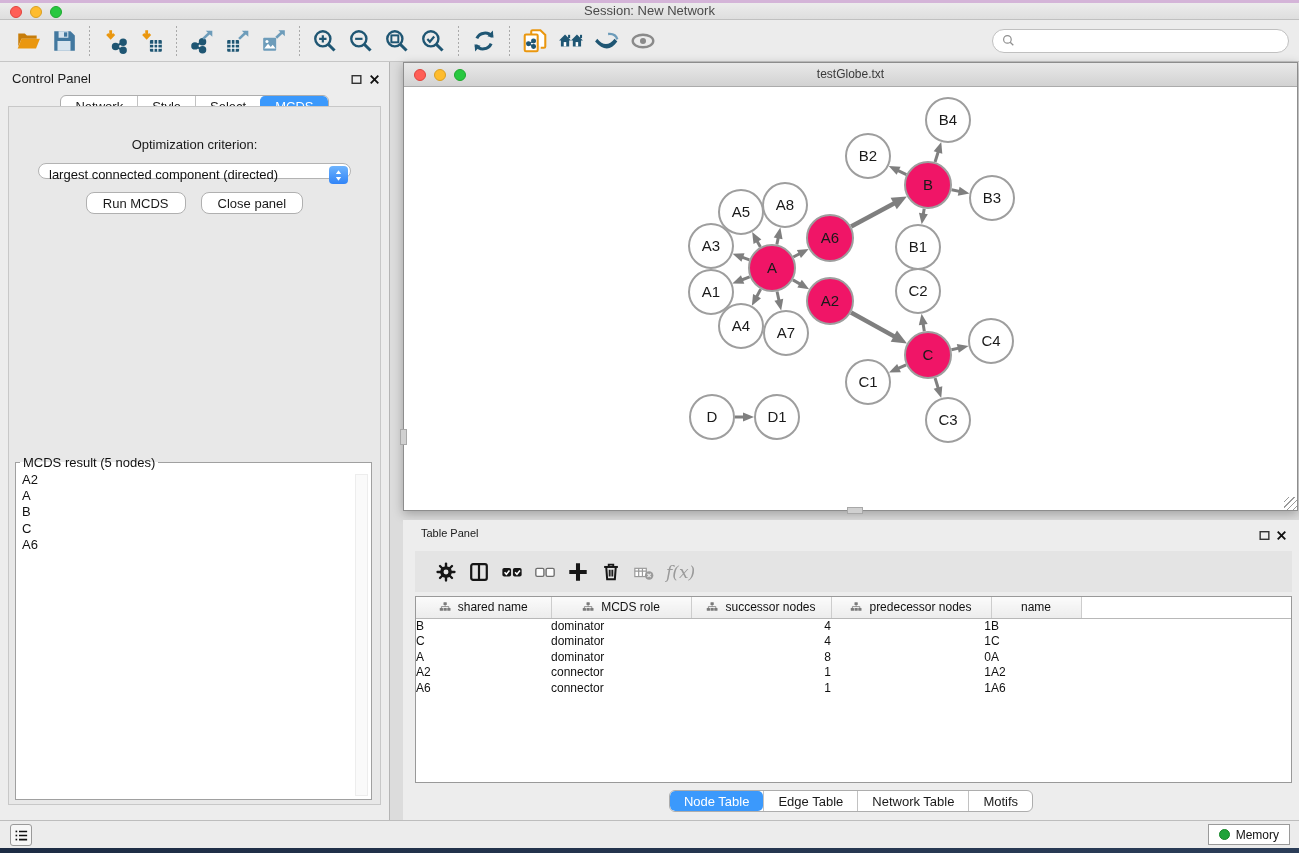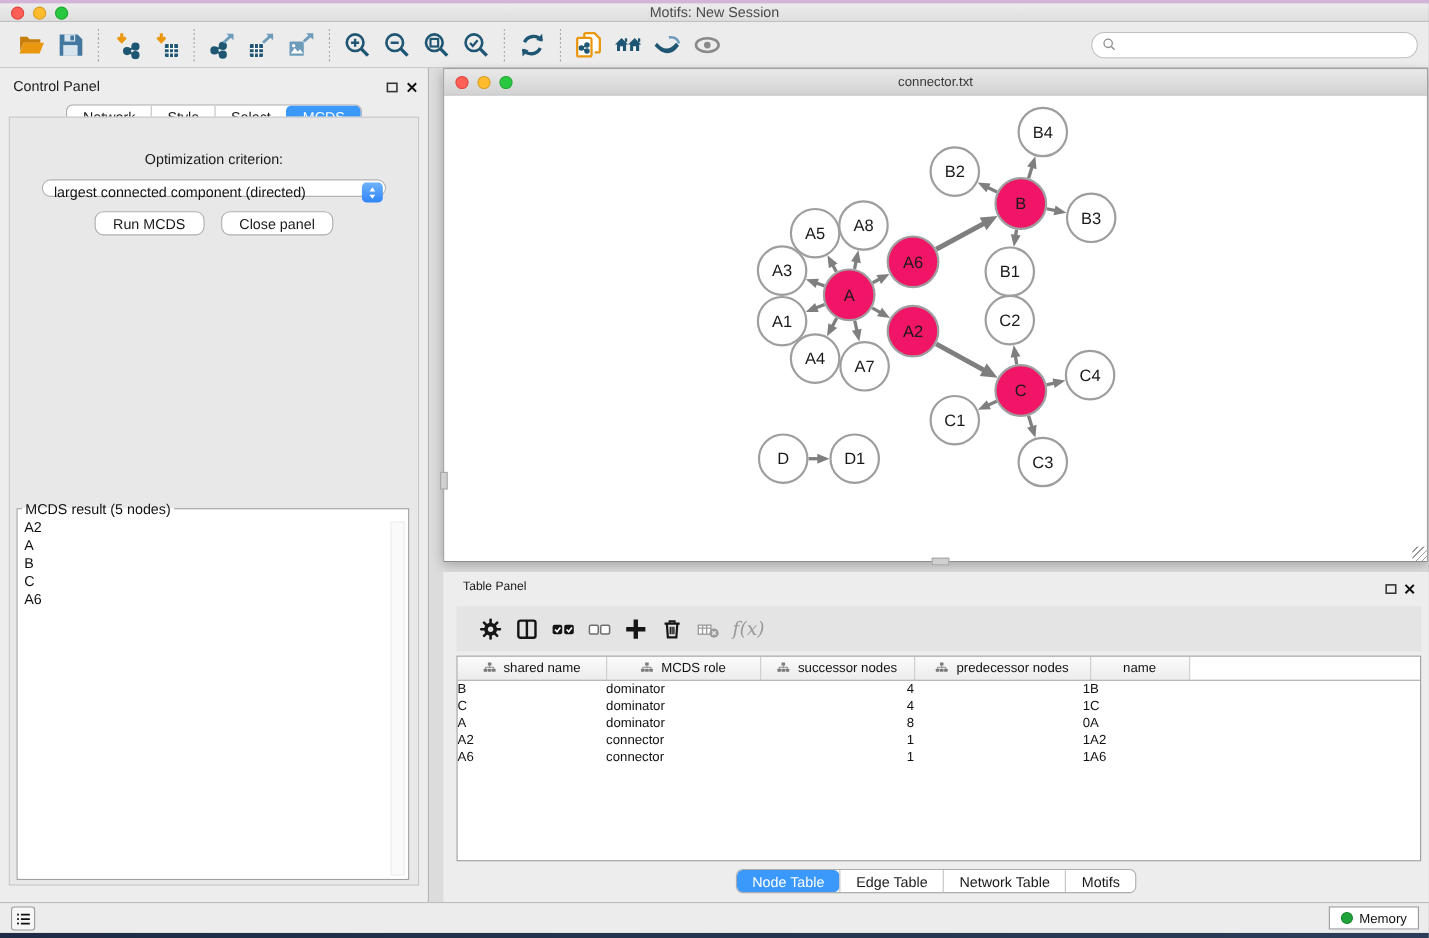--- a/index.html
+++ b/index.html
@@ -96,21 +96,21 @@
 <body>
 
 <div class="app">
 
   <div class="titlebar">
     <div class="lights">
       <span class="light red"></span>
       <span class="light yellow"></span>
       <span class="light green"></span>
     </div>
-    <div class="app-title">Motifs: New Session</div>
+    <div class="app-title">Session: New Network</div>
   </div>
 
   <div class="toolbar">
     <button class="tbtn">
         <svg viewBox="0 0 24 24">
           <path d="M2 5h7l2 2h9v3H6L3 17V5z" fill="#c77d0a"></path>
           <path d="M6 10h17l-3.6 9H2.5z" fill="#ea970f"></path>
         </svg>
       </button>
     <button class="tbtn">
@@ -302,21 +302,21 @@
       </div>
     </div>
 
     <div class="net-window">
       <div class="nw-titlebar">
         <div class="lights">
           <span class="light red"></span>
           <span class="light yellow"></span>
           <span class="light green"></span>
         </div>
-        <div class="nw-title">connector.txt</div>
+        <div class="nw-title">testGlobe.txt</div>
       </div>
       <div class="nw-canvas">
         <svg class="graph-svg" viewBox="0 0 893 423">
             <line x1="356.3764188075967" y1="160.0025630072714" x2="351.86849760861594" y2="151.85922148653202" stroke="#7f7f7f" stroke-width="3"></line>
             <polygon points="357.403759458708,152.56694759945657 349.5297205864348,156.9257905466078 348.13926530938653,145.12254378469825" fill="#7f7f7f"></polygon>
             <line x1="372.8501966894689" y1="157.4952006587279" x2="374.79579006805443" y2="148.0665558240439" stroke="#7f7f7f" stroke-width="3"></line>
             <polygon points="378.536037899741,152.20787761274423 369.721738146764,150.3890538541934 376.35189483925905,140.52543270205243" fill="#7f7f7f"></polygon>
             <line x1="345.4234240064849" y1="172.85762833020766" x2="335.8792034583714" y2="169.41545042760936" stroke="#7f7f7f" stroke-width="3"></line>
             <polygon points="340.51017734556586,166.30191853342174 337.4567879693937,174.7681345309899 328.6358853271187,166.803106183551" fill="#7f7f7f"></polygon>
             <line x1="345.6664171592628" y1="189.78698341274907" x2="335.56837471710975" y2="193.75998371785846" stroke="#7f7f7f" stroke-width="3"></line>

